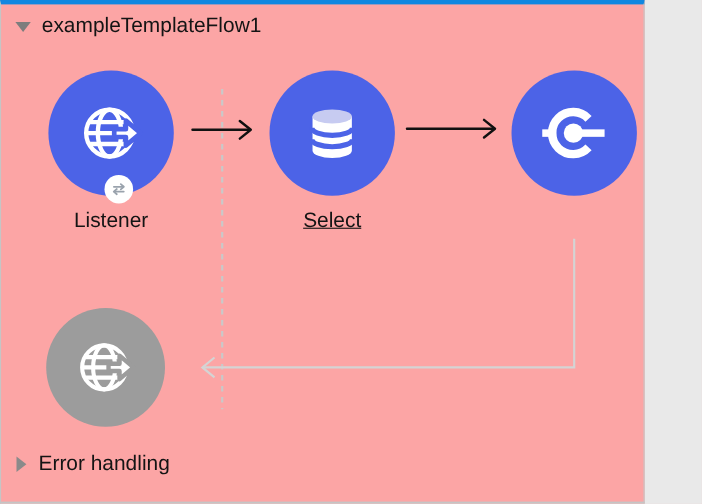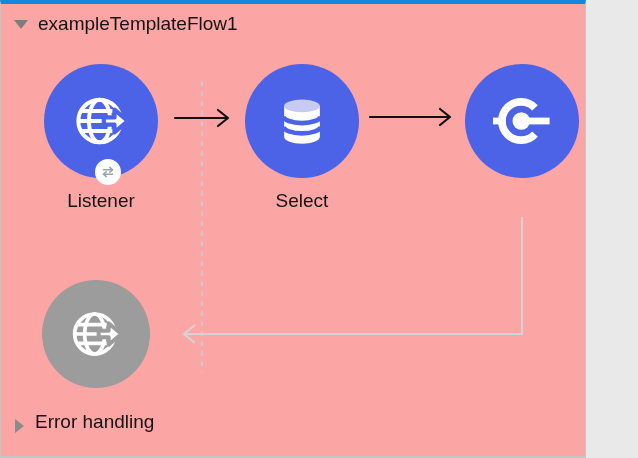--- a/index.html
+++ b/index.html
@@ -43,21 +43,21 @@
     position:absolute;width:220px;text-align:center;
     font-size:19px;color:#141414;cursor:default;
   }
   .badge{
     position:absolute;left:51px;top:95px;width:26px;height:26px;
     background:#ffffff;border-radius:50%;
     display:flex;align-items:center;justify-content:center;
   }
   .error-row{
     position:absolute;left:14px;top:407px;
-    display:flex;align-items:flex-end;gap:11px;cursor:pointer;
+    display:flex;align-items:center;gap:11px;cursor:pointer;
   }
   .error-label{font-size:19px;color:#141414;}
 </style>
 </head>
 <body>
 
 <div class="window">
 
   <div class="title-row">
     <div class="tri-down"></div>
@@ -107,21 +107,21 @@
   <div class="node-label" style="left:-10px;top:186px;">Listener</div>
 
   <div class="node blue" style="left:244px;top:60px;">
     <svg width="66" height="66" viewBox="0 0 48 48">
       <path d="M11 13 L11 35.5 A13 5 0 0 0 37 35.5 L37 13 Z" fill="#ffffff"></path>
       <path d="M10.6 20.5 A13.4 5 0 0 0 37.4 20.5" fill="none" stroke="#4c63e7" stroke-width="3.4"></path>
       <path d="M10.6 28 A13.4 5 0 0 0 37.4 28" fill="none" stroke="#4c63e7" stroke-width="3.4"></path>
       <ellipse cx="24" cy="13" rx="13" ry="4.6" fill="#c7cbf1"></ellipse>
     </svg>
   </div>
-  <div class="node-label" style="left:191px;top:186px;">Select</div>
+  <div class="node-label" style="left:191px;top:186px;text-decoration:underline;">Select</div>
 
   <div class="node blue" style="left:464px;top:60px;">
     <svg width="68" height="68" viewBox="0 0 48 48">
       <path d="M33.2 14.8 A13.5 13.5 0 1 0 33.2 33.2" fill="none" stroke="#ffffff" stroke-width="5.4" stroke-linecap="butt"></path>
       <rect x="3.5" y="21.6" width="9" height="4.8" fill="#ffffff"></rect>
       <rect x="26" y="21.6" width="17.5" height="4.8" fill="#ffffff"></rect>
       <circle cx="23.5" cy="24" r="6.2" fill="#ffffff"></circle>
     </svg>
   </div>
 

